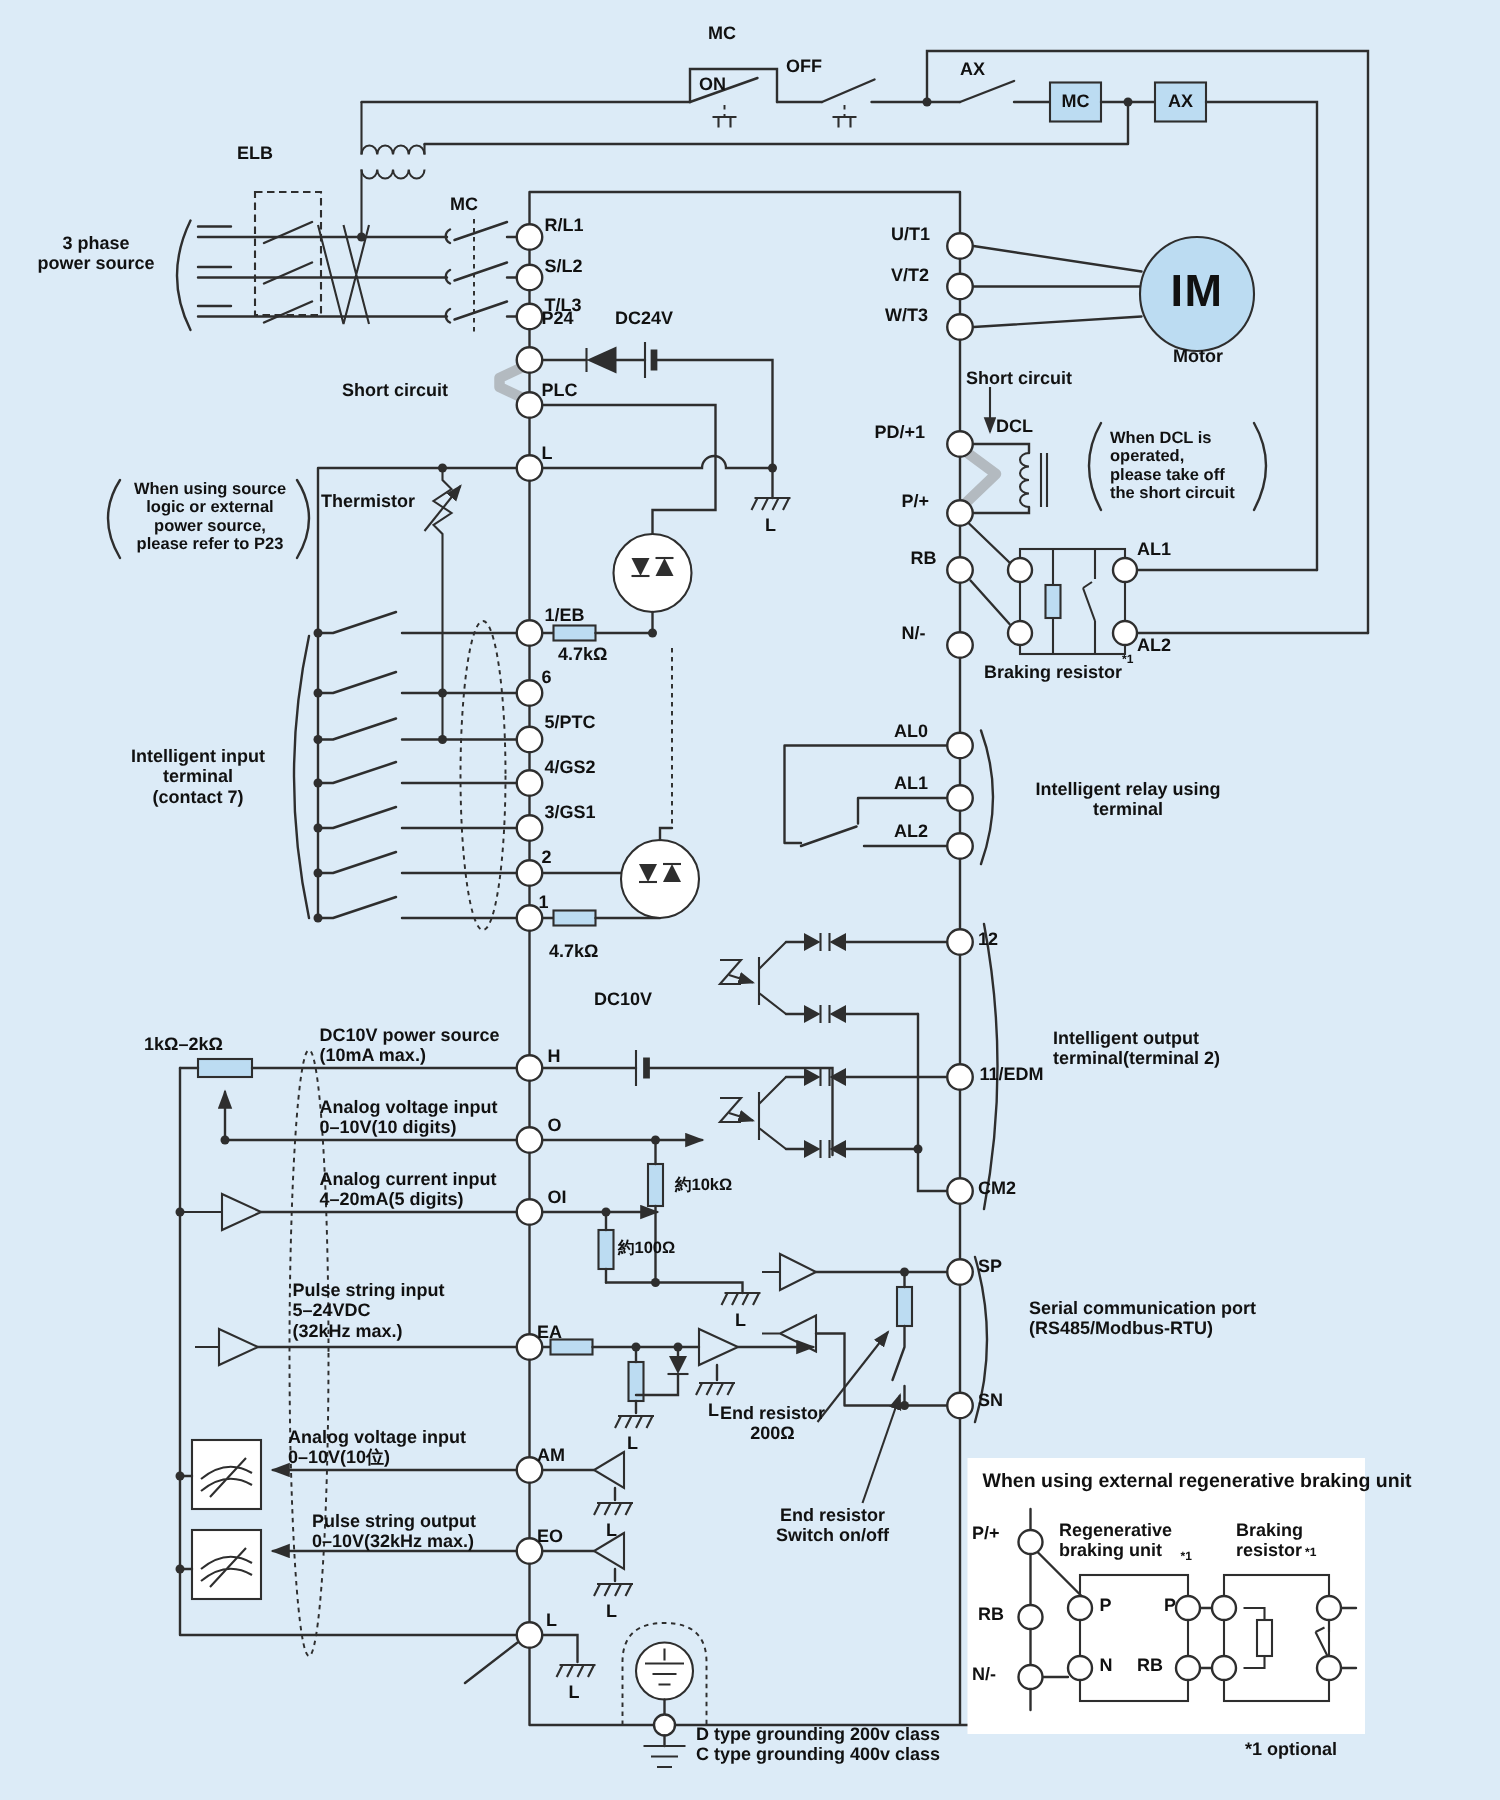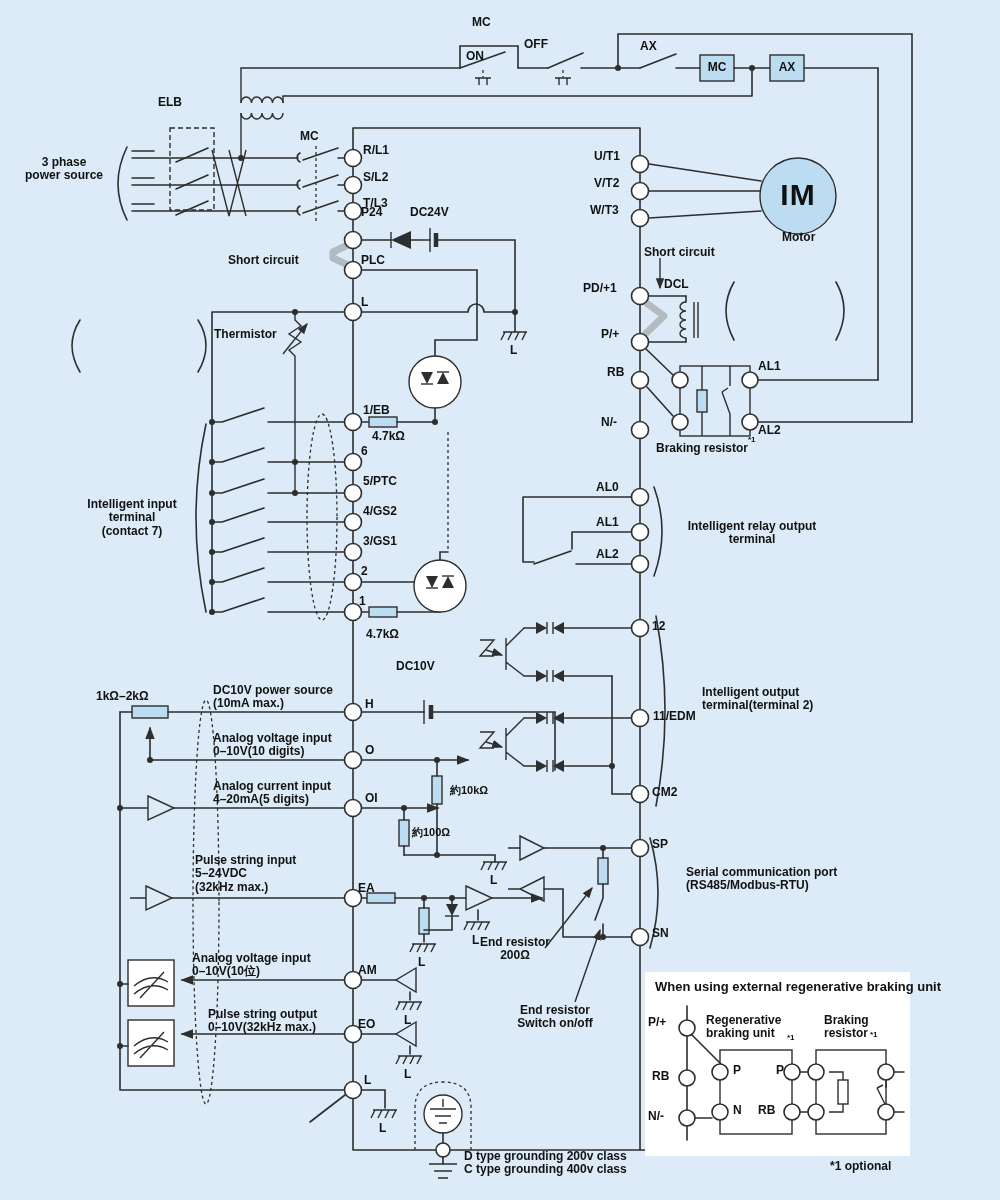--- a/index.html
+++ b/index.html
@@ -400,20 +400,24 @@
 
 <div class="lbl" style="left:363px;top:144px">R/L1</div>
 <div class="lbl" style="left:363px;top:171px">S/L2</div>
 <div class="lbl" style="left:363px;top:197px">T/L3</div>
 <div class="lbl" style="left:361px;top:206px">P24</div>
 <div class="lbl" style="left:361px;top:254px">PLC</div>
 <div class="lbl" style="left:361px;top:296px">L</div>
 <div class="lbl" style="left:410px;top:206px">DC24V</div>
 <div class="lbl" style="left:228px;top:254px">Short circuit</div>
 
+<div class="lbl sm ctr" style="left:82px;top:320px;width:116px">When using source
+logic or external
+power source,
+please refer to P23</div>
 <div class="lbl" style="left:214px;top:328px">Thermistor</div>
 
 <div class="lbl" style="left:363px;top:404px">1/EB</div>
 <div class="lbl" style="left:361px;top:445px">6</div>
 <div class="lbl" style="left:363px;top:475px">5/PTC</div>
 <div class="lbl" style="left:363px;top:505px">4/GS2</div>
 <div class="lbl" style="left:363px;top:535px">3/GS1</div>
 <div class="lbl" style="left:361px;top:565px">2</div>
 <div class="lbl" style="left:359px;top:595px">1</div>
 <div class="lbl" style="left:372px;top:430px">4.7kΩ</div>
@@ -427,29 +431,33 @@
 <div class="lbl" style="left:590px;top:204px">W/T3</div>
 <div class="lbl big ctr" style="left:768px;top:178px;width:60px">IM</div>
 <div class="lbl" style="left:782px;top:231px">Motor</div>
 
 <div class="lbl" style="left:644px;top:246px">Short circuit</div>
 <div class="lbl" style="left:583px;top:282px">PD/+1</div>
 <div class="lbl" style="left:664px;top:278px">DCL</div>
 <div class="lbl" style="left:601px;top:328px">P/+</div>
 <div class="lbl" style="left:607px;top:366px">RB</div>
 <div class="lbl" style="left:601px;top:416px">N/-</div>
+<div class="lbl sm" style="left:740px;top:286px;width:100px">When DCL is
+operated,
+please take off
+the short circuit</div>
 <div class="lbl" style="left:758px;top:360px">AL1</div>
 <div class="lbl" style="left:758px;top:424px">AL2</div>
 <div class="lbl" style="left:656px;top:442px">Braking resistor</div>
 <div class="lbl tiny" style="left:748px;top:436px">*1</div>
 
 <div class="lbl" style="left:596px;top:481px">AL0</div>
 <div class="lbl" style="left:596px;top:516px">AL1</div>
 <div class="lbl" style="left:596px;top:548px">AL2</div>
-<div class="lbl ctr" style="left:672px;top:520px;width:160px">Intelligent relay output
+<div class="lbl ctr" style="left:672px;top:520px;width:160px">Intelligent relay using
 terminal</div>
 
 <div class="lbl" style="left:652px;top:620px">12</div>
 <div class="lbl" style="left:653px;top:710px">11/EDM</div>
 <div class="lbl" style="left:652px;top:786px">CM2</div>
 <div class="lbl" style="left:702px;top:686px;width:160px">Intelligent  output
 terminal(terminal 2)</div>
 
 <div class="lbl" style="left:96px;top:690px">1kΩ–2kΩ</div>
 <div class="lbl" style="left:213px;top:684px">DC10V power source

